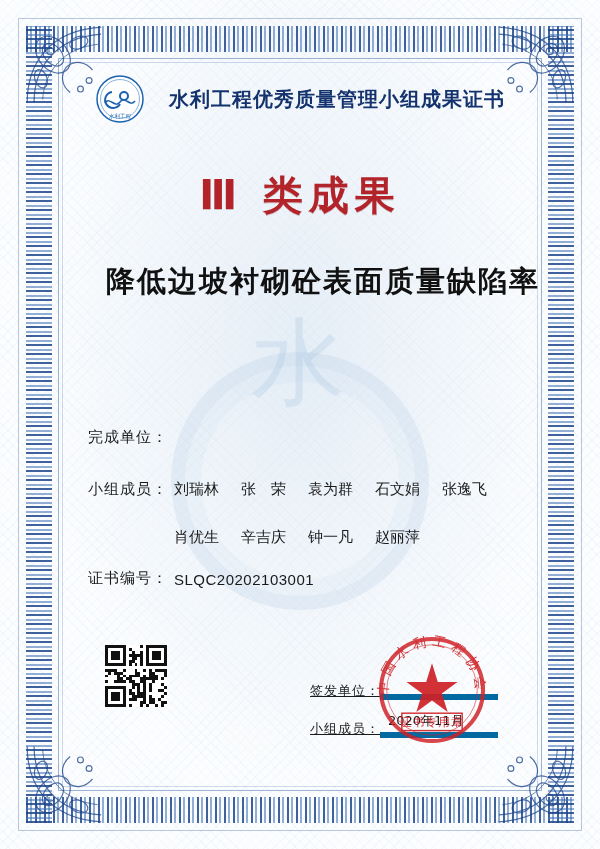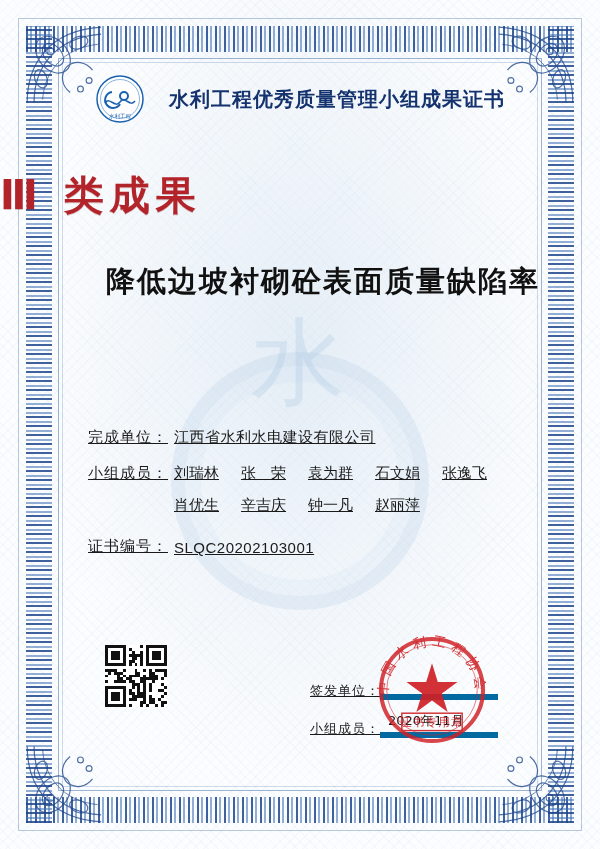--- a/index.html
+++ b/index.html
@@ -137,21 +137,21 @@
     color: #13326e;
     letter-spacing: 1px;
     white-space: nowrap;
   }
 
   
   .grade {
     position: absolute;
     top: 168px;
     left: 0; right: 0;
-    text-align: left;
+    text-align: center;
     font-family: "DejaVu Sans", sans-serif;
     font-size: 40px;
     font-weight: bold;
     color: #b3232a;
     letter-spacing: 6px;
     text-shadow: 0 1px 0 rgba(120,10,10,0.25);
   }
 
   
   .project-title {
@@ -169,21 +169,20 @@
 
   
   .details {
     position: absolute;
     top: 428px;
     left: 88px;
     right: 80px;
     font-family: "DejaVu Sans", sans-serif;
     font-size: 15px;
     color: #1a1a1a;
-    text-decoration: underline;
   }
   .detail-row {
     display: flex;
     align-items: baseline;
     margin-bottom: 17px;
   }
   .detail-label {
     flex: 0 0 auto;
     width: 86px;
     letter-spacing: 1px;
@@ -191,21 +190,21 @@
   .detail-value {
     flex: 1 1 auto;
     letter-spacing: 0.5px;
   }
   .members-line {
     display: flex;
     gap: 22px;
   }
   .members-line + .members-line { margin-top: 13px; }
   .members-block { flex: 1 1 auto; }
-  .member { white-space: nowrap; }
+  .member { white-space: nowrap; margin-top: 16px; }
   .detail-row.cert-no { margin-top: 22px; align-items: flex-end; }
   .detail-row.cert-no .detail-value {
     font-family: "Liberation Sans", sans-serif;
     letter-spacing: 0.5px;
   }
 
   
   .qr {
     position: absolute;
     left: 105px;
@@ -370,21 +369,20 @@
   </div>
 
   <div class="grade">Ⅲ 类成果</div>
 
   <div class="project-title">降低边坡衬砌砼表面质量缺陷率</div>
 
   <div class="details">
 
     <div class="detail-row">
       <div class="detail-label">完成单位：</div>
-      <div class="detail-value">江西省水利水电建设有限公司</div>
     </div>
 
 
     <div class="detail-row">
       <div class="detail-label">小组成员：</div>
       <div class="members-block">
         <div class="members-line">
           <span class="member">刘瑞林</span>
           <span class="member">张　荣</span>
           <span class="member">袁为群</span>

